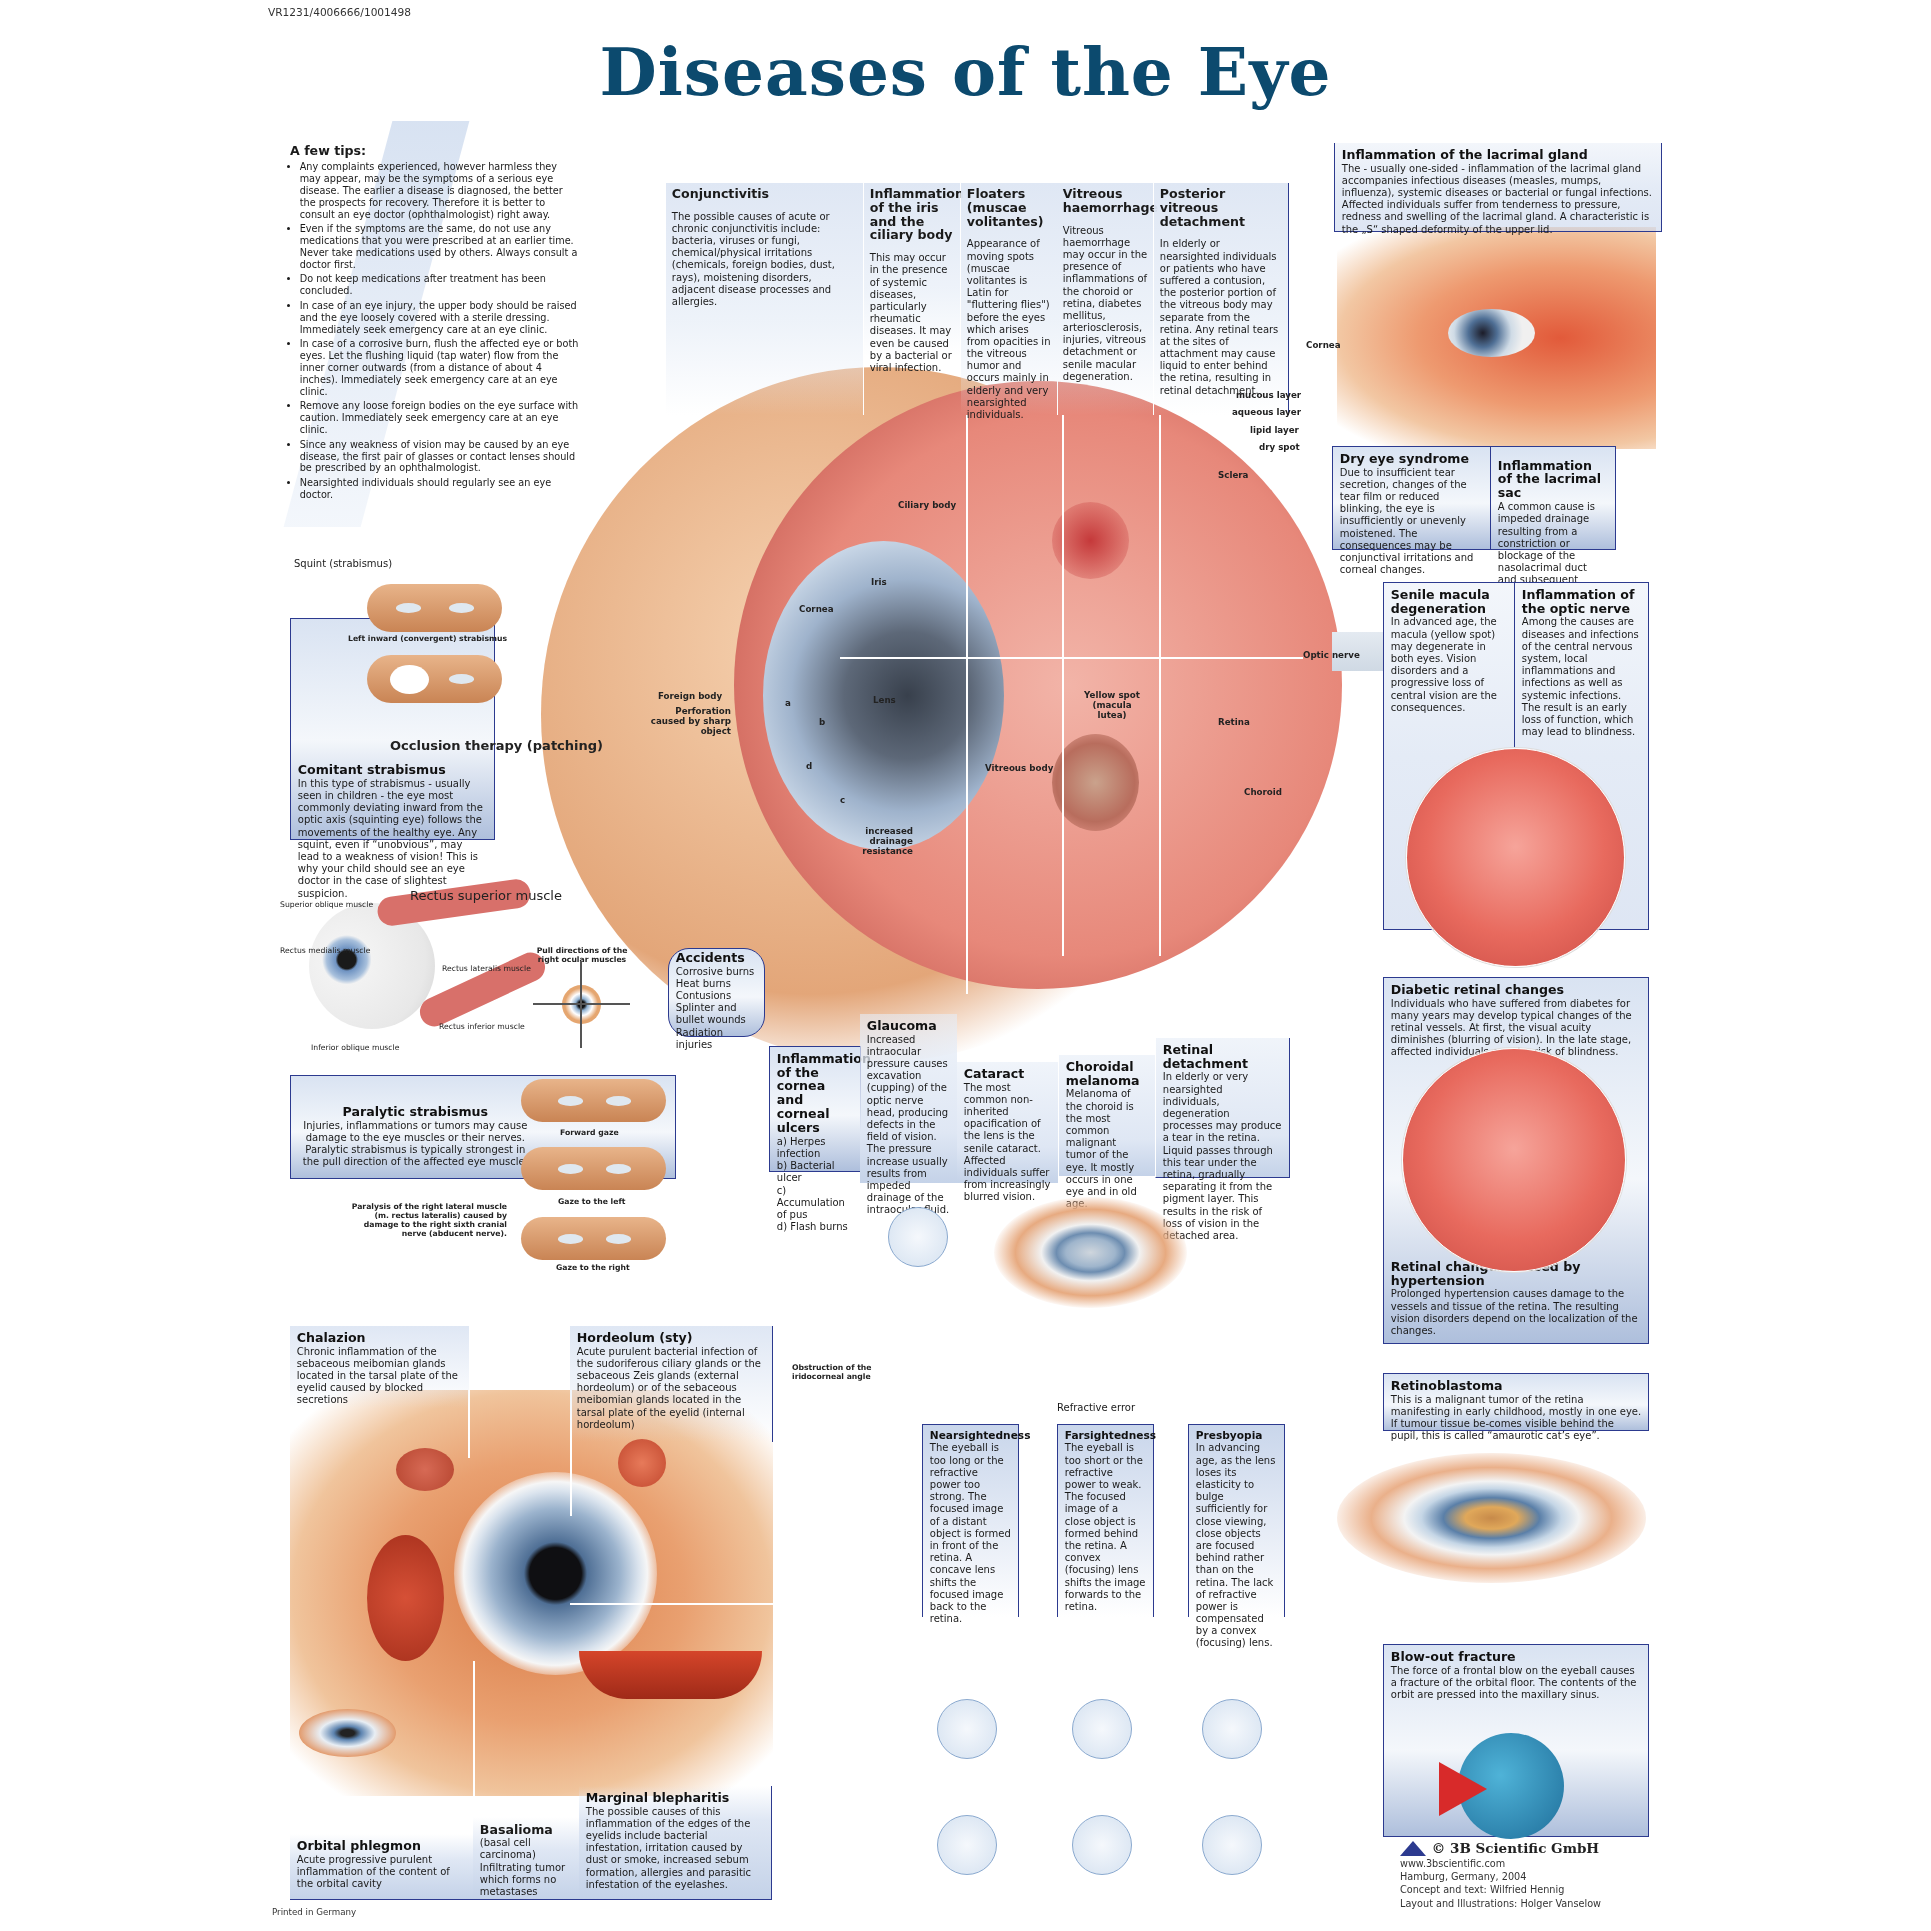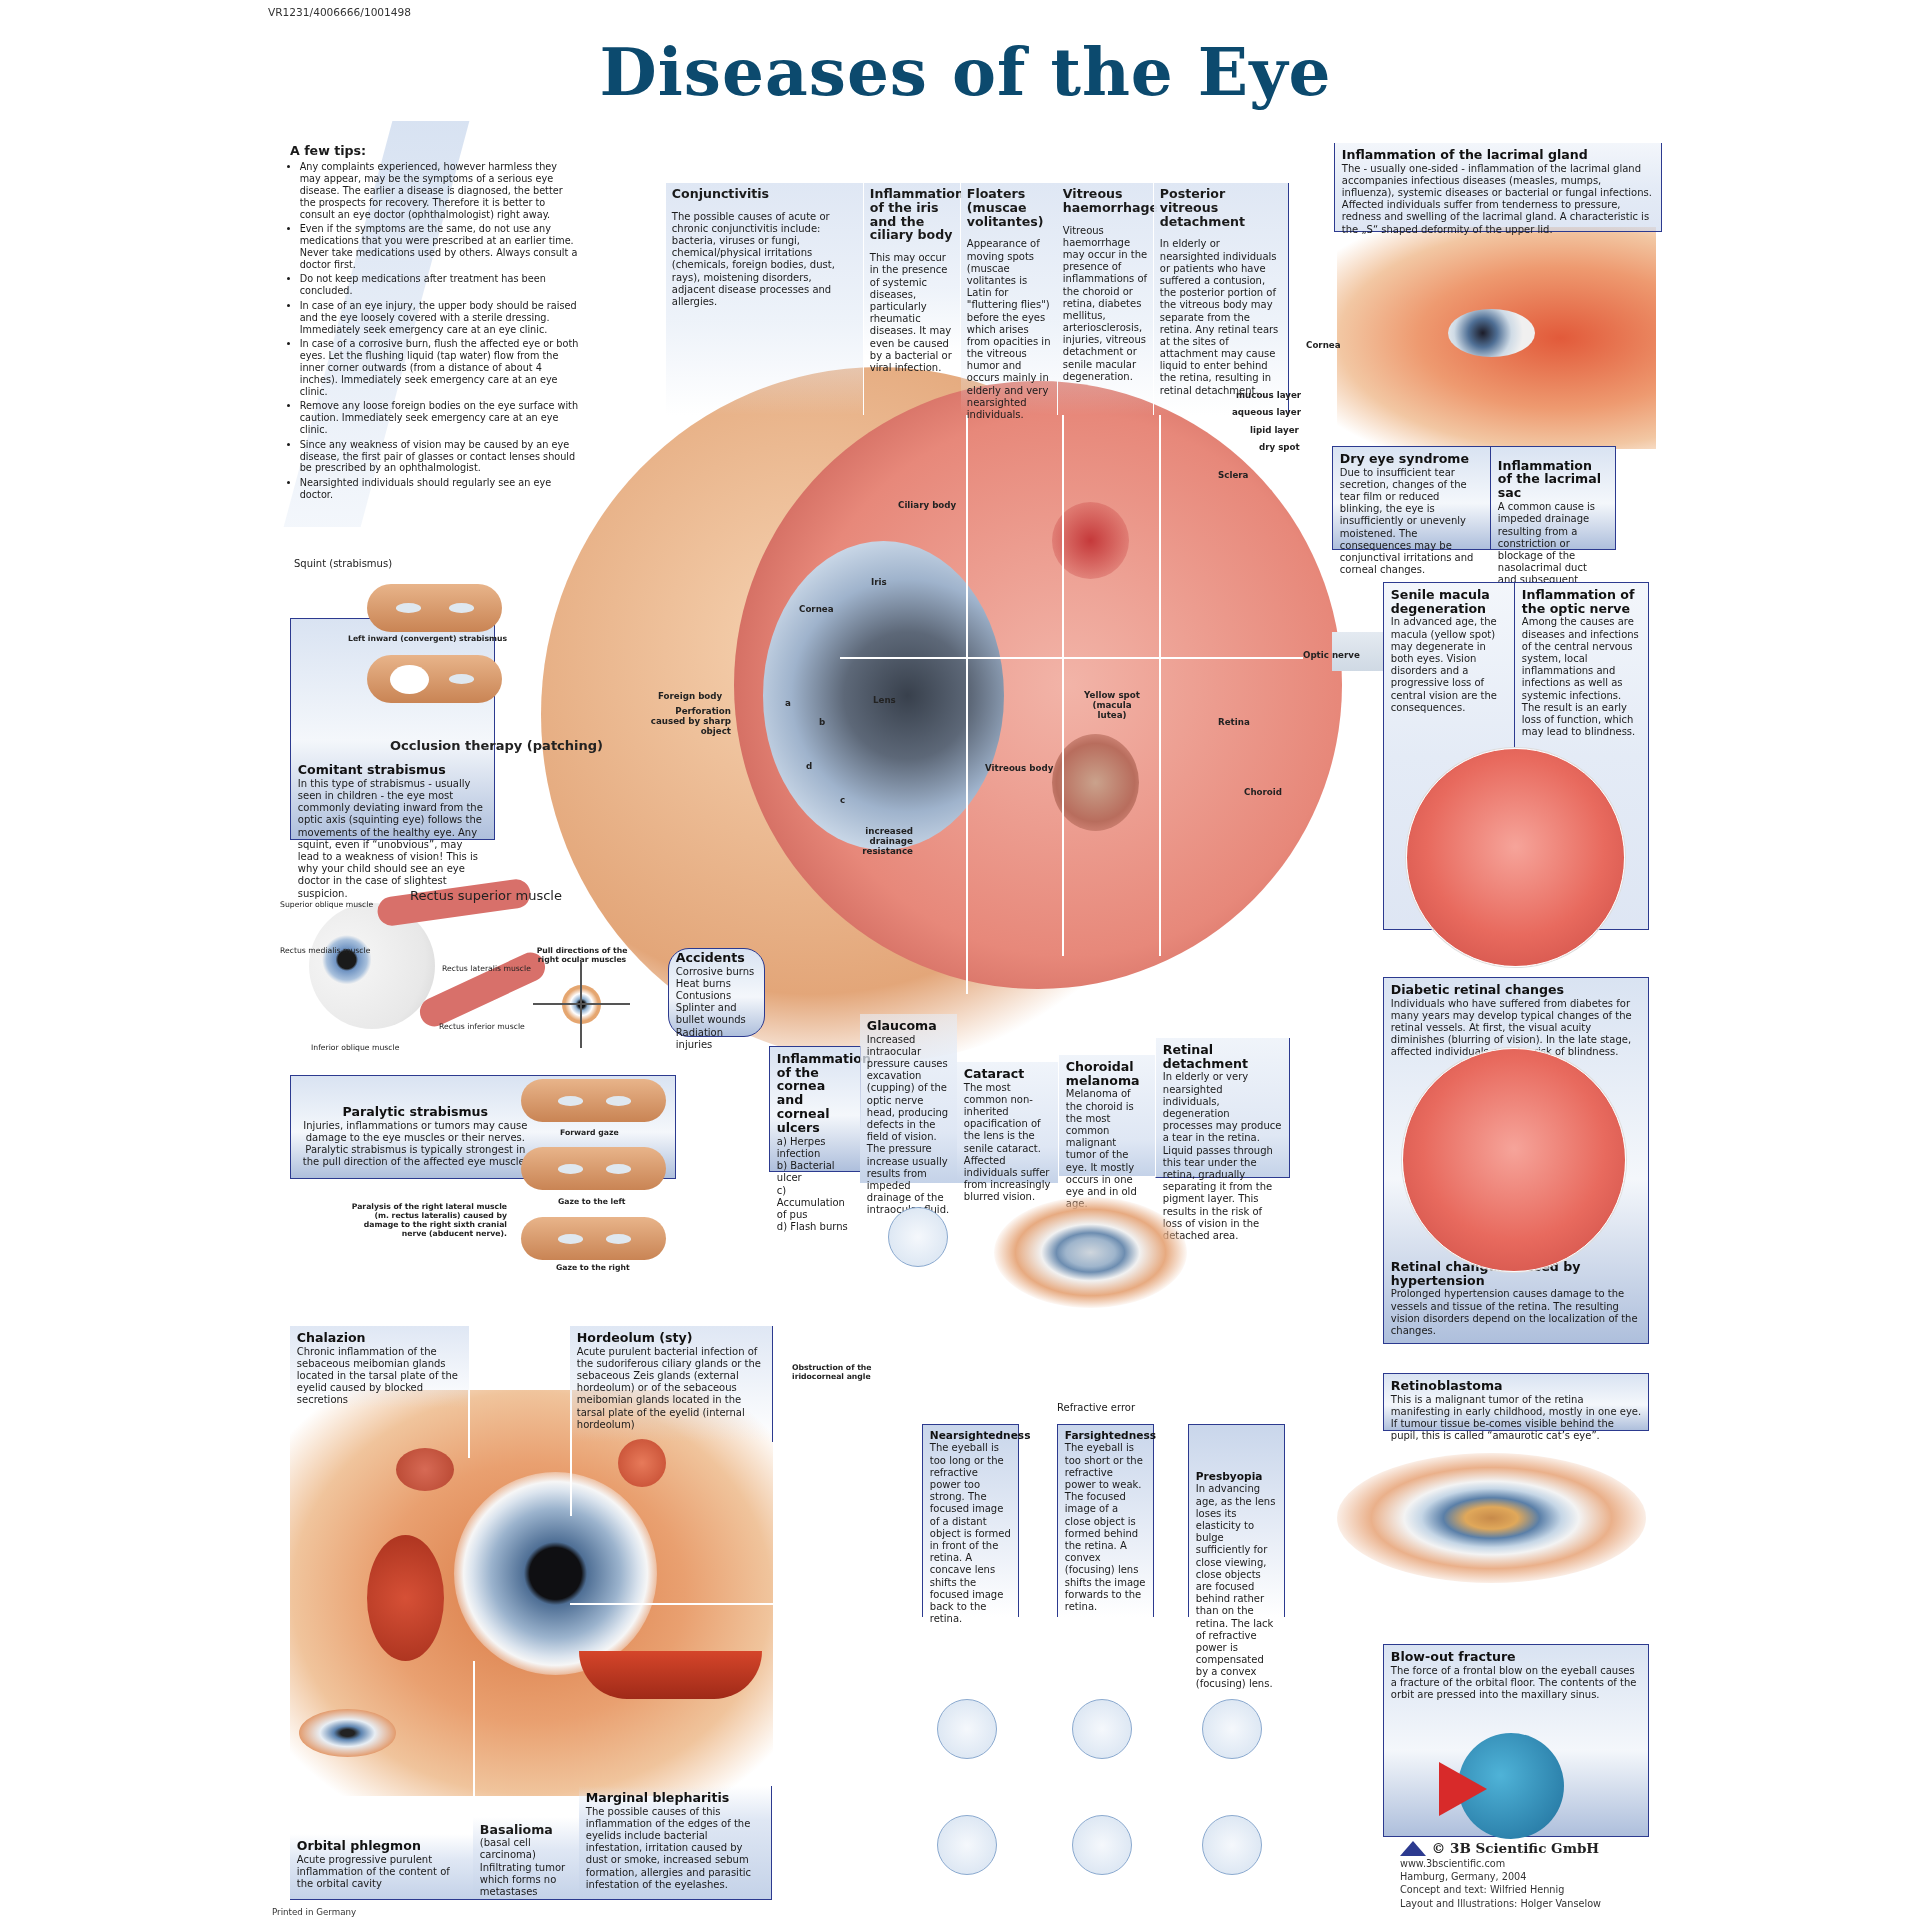--- a/index.html
+++ b/index.html
@@ -288,21 +288,21 @@
 <div class="sec-title" style="left:1057px;top:1402px;">Refractive error</div>
 <div class="panel" style="left:922px;top:1424px;width:97px;height:193px;border-bottom:none;background:linear-gradient(180deg,#c9d6eb,#eef2f9 70%,rgba(255,255,255,0));">
   <h3 style="font-size:10.6px;">Nearsightedness</h3>
   <p>The eyeball is too long or the refractive power too strong. The focused image of a distant object is formed in front of the retina. A concave lens shifts the focused image back to the retina.</p>
 </div>
 <div class="panel" style="left:1057px;top:1424px;width:97px;height:193px;border-bottom:none;background:linear-gradient(180deg,#c9d6eb,#eef2f9 70%,rgba(255,255,255,0));">
   <h3 style="font-size:10.6px;">Farsightedness</h3>
   <p>The eyeball is too short or the refractive power to weak. The focused image of a close object is formed behind the retina. A convex (focusing) lens shifts the image forwards to the retina.</p>
 </div>
 <div class="panel" style="left:1188px;top:1424px;width:97px;height:193px;border-bottom:none;background:linear-gradient(180deg,#c9d6eb,#eef2f9 70%,rgba(255,255,255,0));">
-  <h3 style="font-size:10.6px;margin-top:41px;">Presbyopia</h3>
+  <h3 style="font-size:10.6px;">Presbyopia</h3>
   <p>In advancing age, as the lens loses its elasticity to bulge sufficiently for close viewing, close objects are focused behind rather than on the retina. The lack of refractive power is compensated by a convex (focusing) lens.</p>
 </div>
 <div class="lens-diag" style="left:937px;top:1699px;"></div>
 <div class="lens-diag" style="left:1072px;top:1699px;"></div>
 <div class="lens-diag" style="left:1202px;top:1699px;"></div>
 <div class="lens-diag" style="left:937px;top:1815px;"></div>
 <div class="lens-diag" style="left:1072px;top:1815px;"></div>
 <div class="lens-diag" style="left:1202px;top:1815px;"></div>
 
 <div class="footer" style="left:272px;top:1907px;font-size:8.7px;">Printed in Germany</div>

